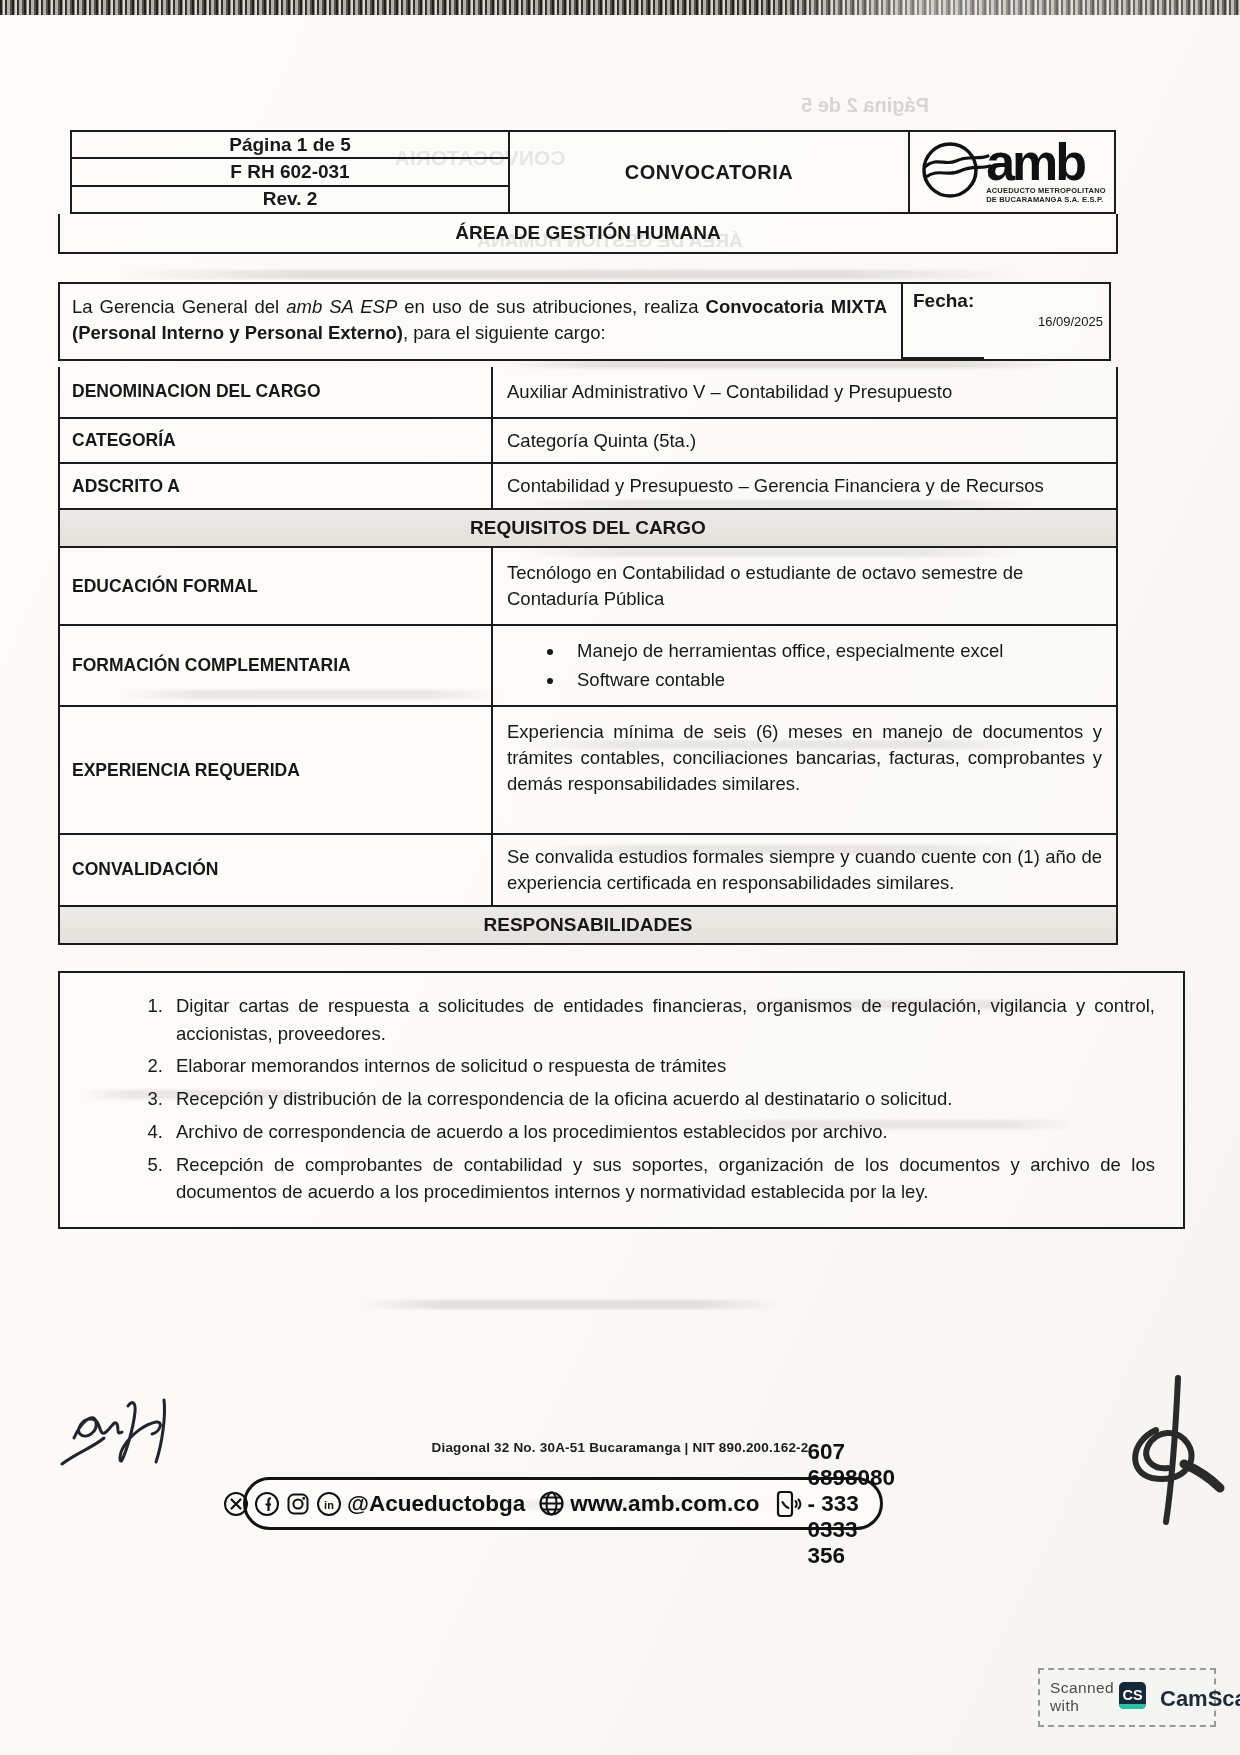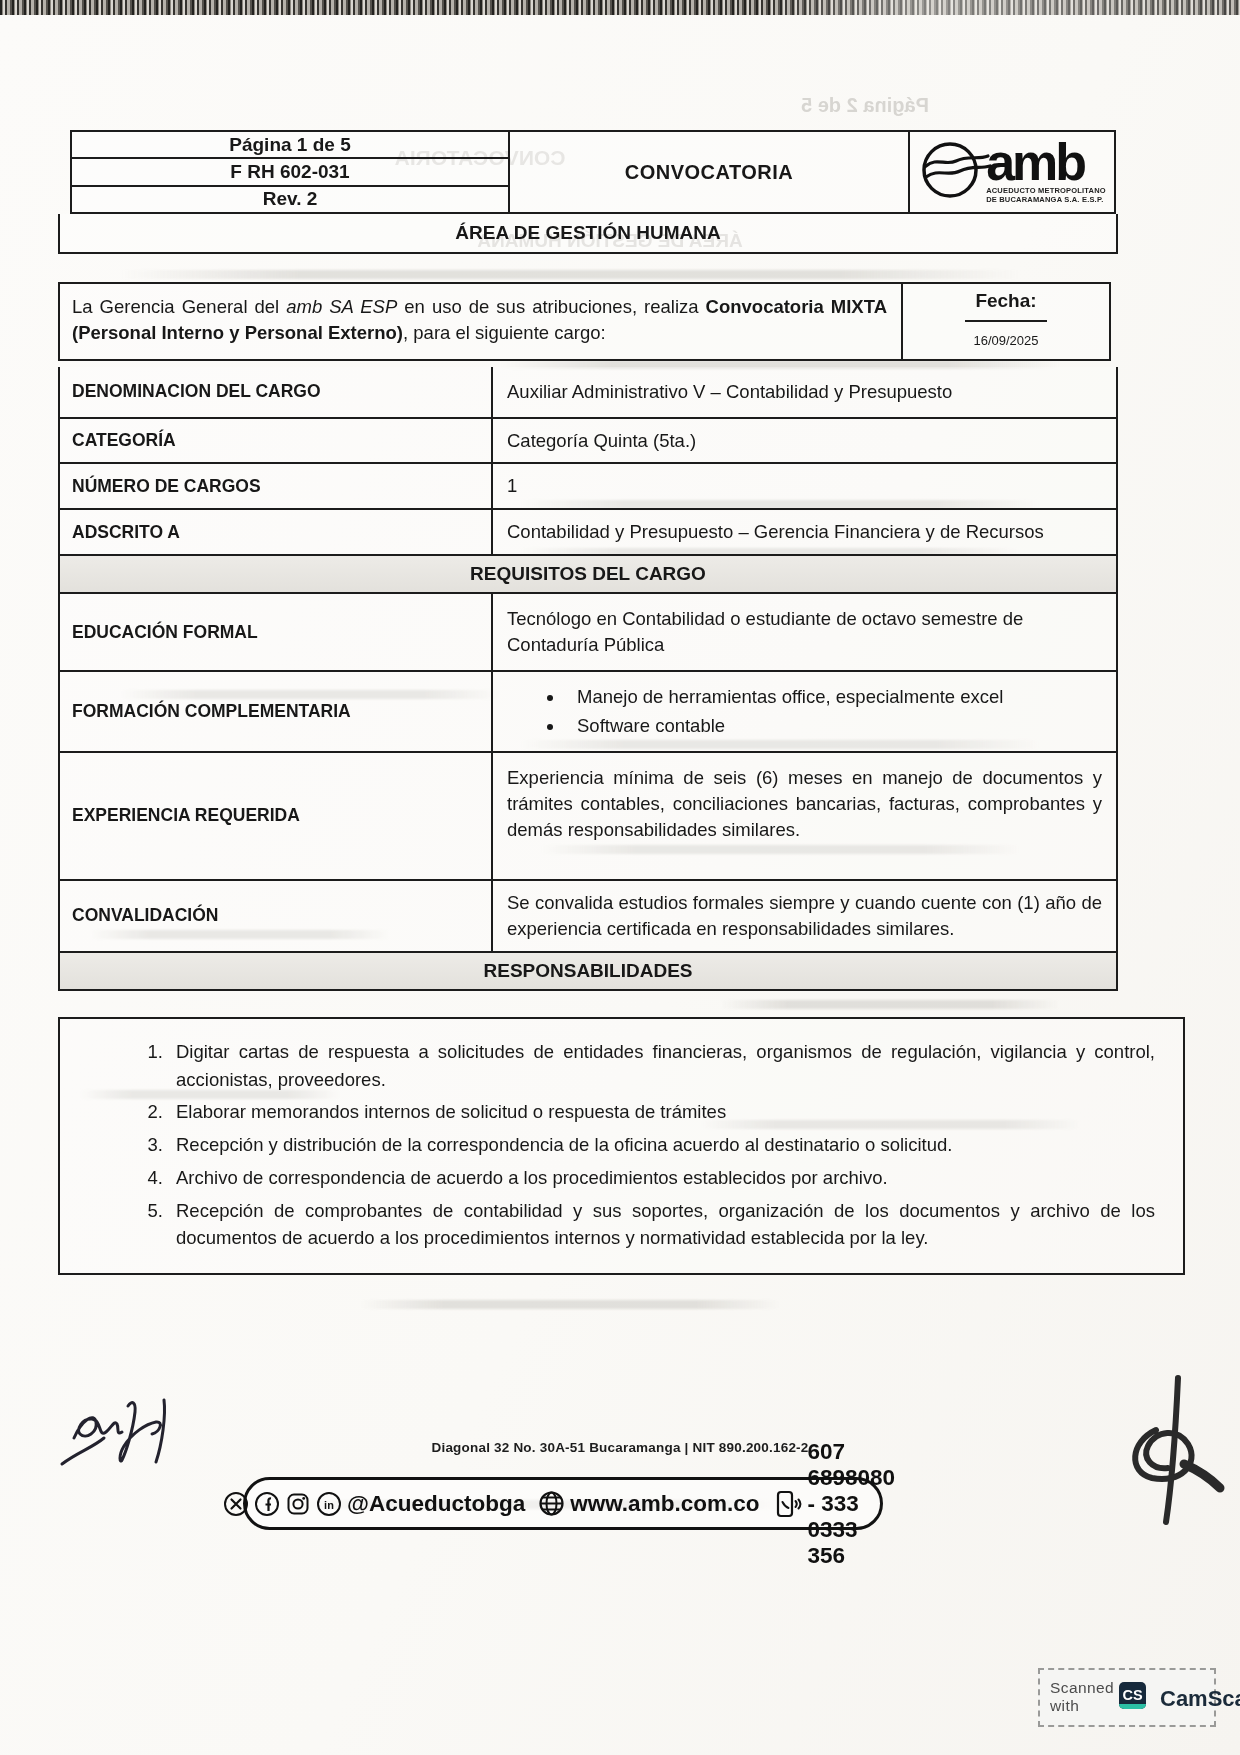--- a/index.html
+++ b/index.html
@@ -48,21 +48,21 @@
     text-align:center; font-weight:bold; font-size: 19px; padding: 8px 0;
     background: rgba(255,255,255,.35);
   }
 
   
   .intro-table { margin-top: 28px; width: 1053px; display:flex; border: 2px solid #1c1c1c; background: rgba(255,255,255,.3); }
   .intro-text { width: 843px; border-right: 2px solid #1c1c1c; padding: 10px 14px 12px 12px;
     font-size: 18.5px; line-height: 1.42; text-align: justify; }
   .intro-text i { font-style: italic; }
   .intro-text b { font-weight: bold; }
-  .fecha-cell { flex:1; display:flex; flex-direction:column;align-items:center; }
+  .fecha-cell { flex:1; display:flex; flex-direction:row; }
   .fecha-label { padding: 6px 10px 8px; text-align:center; font-weight:bold; font-size: 19px; border-bottom: 2px solid #1c1c1c; }
   .fecha-value { flex:1; display:flex; align-items:center; justify-content:flex-end; padding: 4px 6px; font-size: 13px; }
 
   
   .section { margin-top: 6px; width: 1060px; }
   .section-bar {
     border: 2px solid #1c1c1c; text-align:center; font-weight:bold; font-size: 19px;
     padding: 7px 0; background: linear-gradient(180deg, #edebe7, #e3e1dc);
   }
   .trow { display:flex; border: 2px solid #1c1c1c; border-top: none; background: rgba(255,255,255,.25); }
@@ -182,24 +182,20 @@
     <div class="section">
       <div class="trow" style="min-height:52px;">
         <div class="tlabel">DENOMINACION DEL CARGO</div>
         <div class="tvalue">Auxiliar Administrativo V – Contabilidad y Presupuesto</div>
       </div>
       <div class="trow">
         <div class="tlabel">CATEGORÍA</div>
         <div class="tvalue">Categoría Quinta (5ta.)</div>
       </div>
       <div class="trow">
-        <div class="tlabel">NÚMERO DE CARGOS</div>
-        <div class="tvalue">1</div>
-      </div>
-      <div class="trow">
         <div class="tlabel">ADSCRITO A</div>
         <div class="tvalue">Contabilidad y Presupuesto – Gerencia Financiera y de Recursos</div>
       </div>
 
       <div class="section-bar" style="border-top:none;">REQUISITOS DEL CARGO</div>
       <div class="trow" style="min-height:78px;">
         <div class="tlabel">EDUCACIÓN FORMAL</div>
         <div class="tvalue" style="width:600px;">Tecnólogo en Contabilidad o estudiante de octavo semestre de Contaduría Pública</div>
       </div>
       <div class="trow" style="min-height:64px;">

